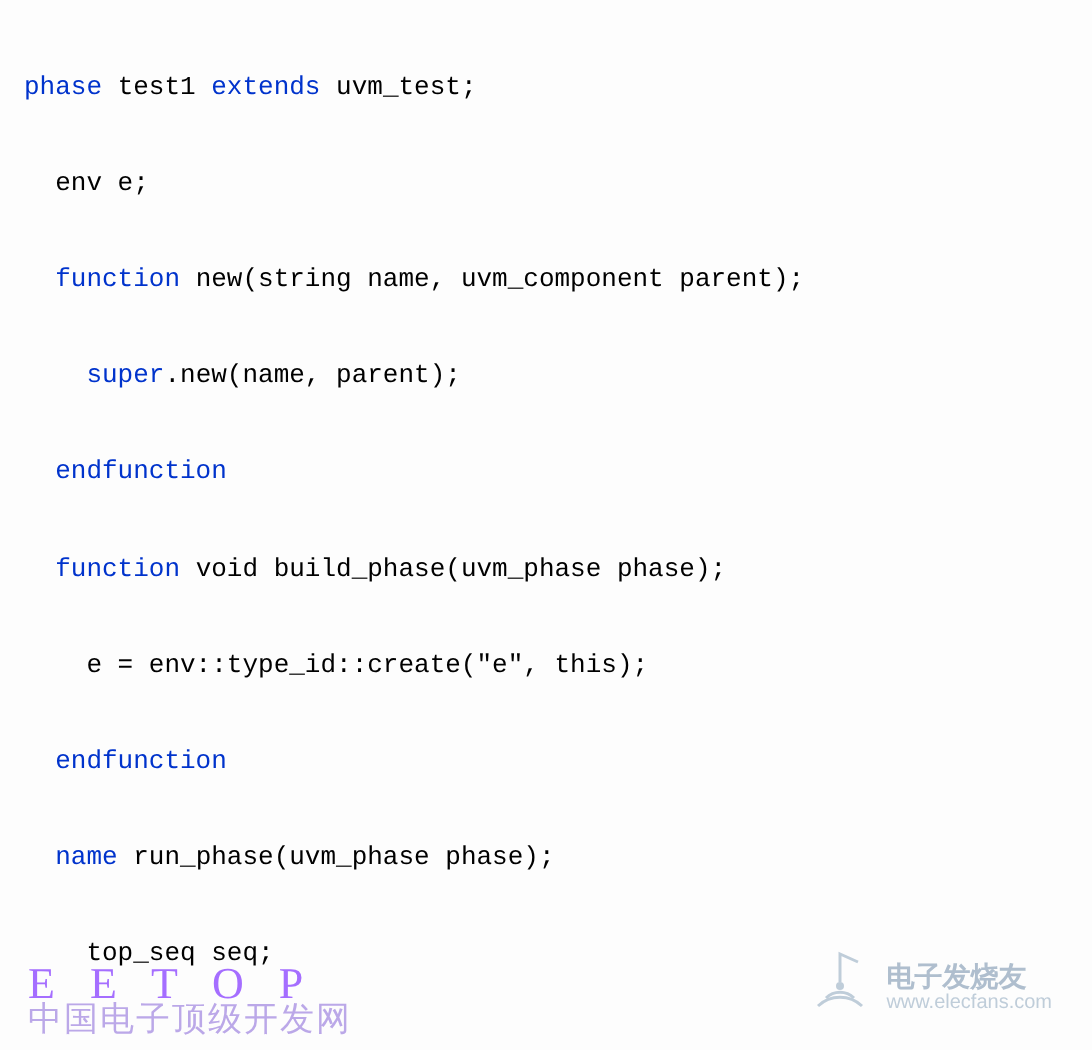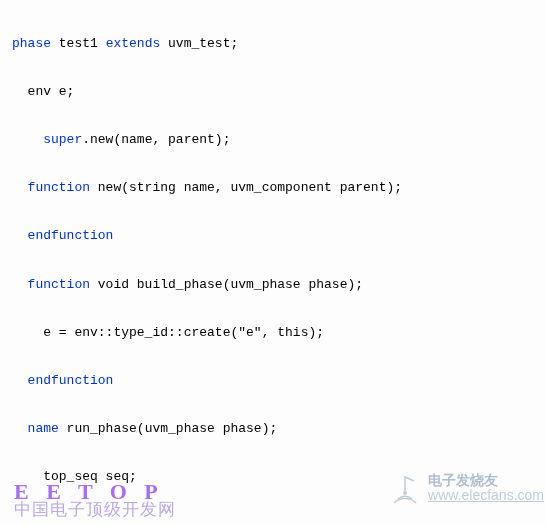--- a/index.html
+++ b/index.html
@@ -24,38 +24,38 @@
     }
     .eetop-watermark {
       position: absolute;
       bottom: 12px;
       left: 14px;
       font-family: Georgia, serif;
       font-size: 22px;
       letter-spacing: 6px;
       color: #a56eff;
       pointer-events: none;
-      font-weight: bold;
+      font-weight: normal;
       text-align: right;
     }
     .eetop-subtitle {
       position: absolute;
       bottom: 0px;
       left: 14px;
       font-family: sans-serif;
       font-size: 17px;
       color: #bba8e8;
       letter-spacing: 1px;
     }
     .right-watermark {
       position: absolute;
-      right: 2px;
+      right: 20px;
       bottom: 18px;
       display: flex;
-      align-items: flex-start;
+      align-items: flex-end;
       gap: 6px;
       color: #b9c8d6;
       opacity: 0.9;
     }
     .right-watermark svg {
       stroke: #b9c8d6;
       fill: none;
     }
     .rw-text {
       display: flex;
@@ -63,36 +63,35 @@
       line-height: 1.1;
     }
     .rw-text .cn {
       font-family: "Microsoft YaHei", sans-serif;
       font-size: 14px;
       font-weight: bold;
       color: #a7b8c9;
     }
     .rw-text .url {
       font-family: sans-serif;
-      font-size: 14px;
+      font-size: 10px;
       color: #b9c8d6;
-      text-decoration: underline;
     }
     .line { display: block; }
     .indent1 { padding-left: 2ch; }
     .indent2 { padding-left: 4ch; }
   </style>
 </head>
 <body>
 
 <div class="code-block">
 <span class="line"><span class="keyword">phase</span><span> test1 </span><span class="keyword">extends</span><span> uvm_test;</span></span>
 <span class="line indent1">env e;</span>
+<span class="line indent1"><span class="keyword">function</span><span> new(string name, uvm_component parent);</span></span>
 <span class="line indent2"><span class="keyword">super</span><span>.new(name, parent);</span></span>
-<span class="line indent1"><span class="keyword">function</span><span> new(string name, uvm_component parent);</span></span>
 <span class="line indent1 keyword">endfunction</span>
 <span class="line indent1"><span class="keyword">function</span><span> void build_phase(uvm_phase phase);</span></span>
 <span class="line indent2">e = env::type_id::create("e", this);</span>
 <span class="line indent1 keyword">endfunction</span>
 <span class="line indent1"><span class="keyword">name</span><span> run_phase(uvm_phase phase);</span></span>
 <span class="line indent2">top_seq seq;</span>
 
 
 
 

